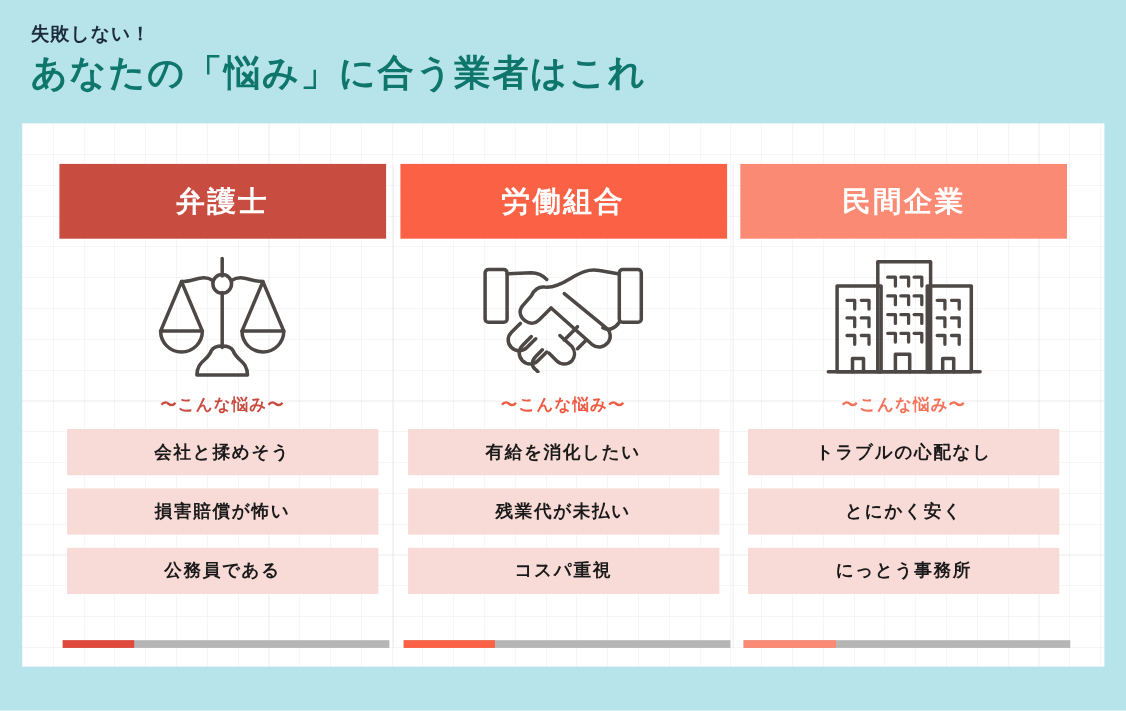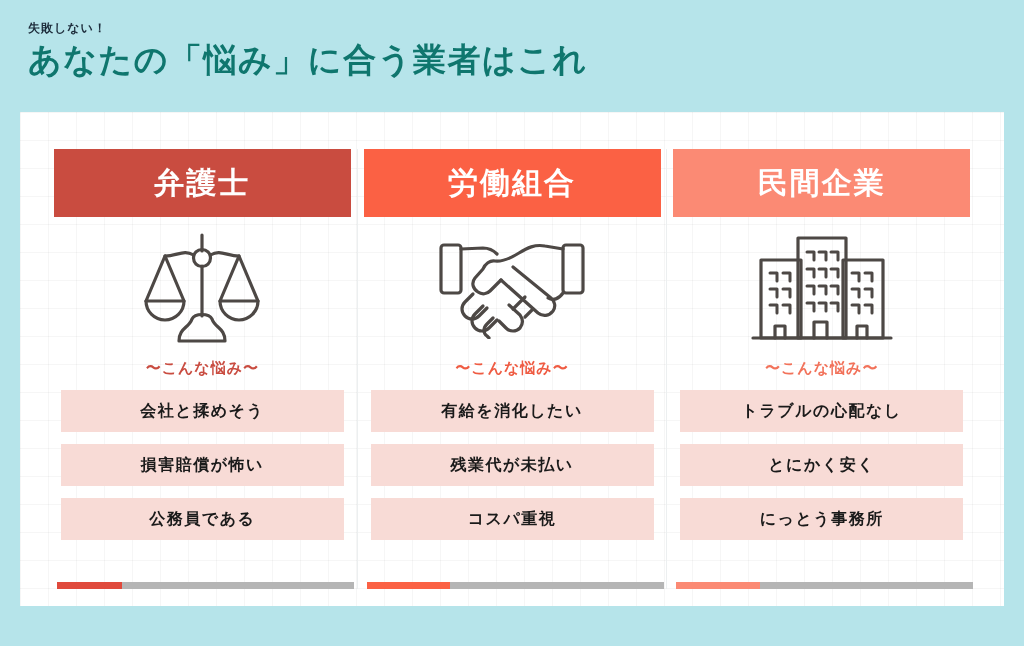--- a/index.html
+++ b/index.html
@@ -21,21 +21,21 @@
     left: 0; top: 0;
     width: 1024px;
     height: 112px;
   }
   .title-block {
     position: absolute;
     left: 28px;
     top: 22px;
   }
   .kicker {
-    font-size: 12px;
+    font-size: 17px;
     font-weight: 700;
     color: #1c2b3a;
     letter-spacing: 1px;
     line-height: 1.1;
     margin: 0 0 6px 0;
   }
   .main-title {
     font-size: 33px;
     font-weight: 700;
     color: #0f766e;
@@ -119,21 +119,21 @@
     align-items: center;
   }
 
   .col-header {
     width: 297px;
     height: 68px;
     display: flex;
     align-items: center;
     justify-content: center;
     color: #ffffff;
-    font-size: 30px;
+    font-size: 26px;
     font-weight: 700;
     letter-spacing: 2px;
     box-sizing: border-box;
   }
 
   .icon-area {
     height: 142px;
     display: flex;
     align-items: center;
     justify-content: center;

